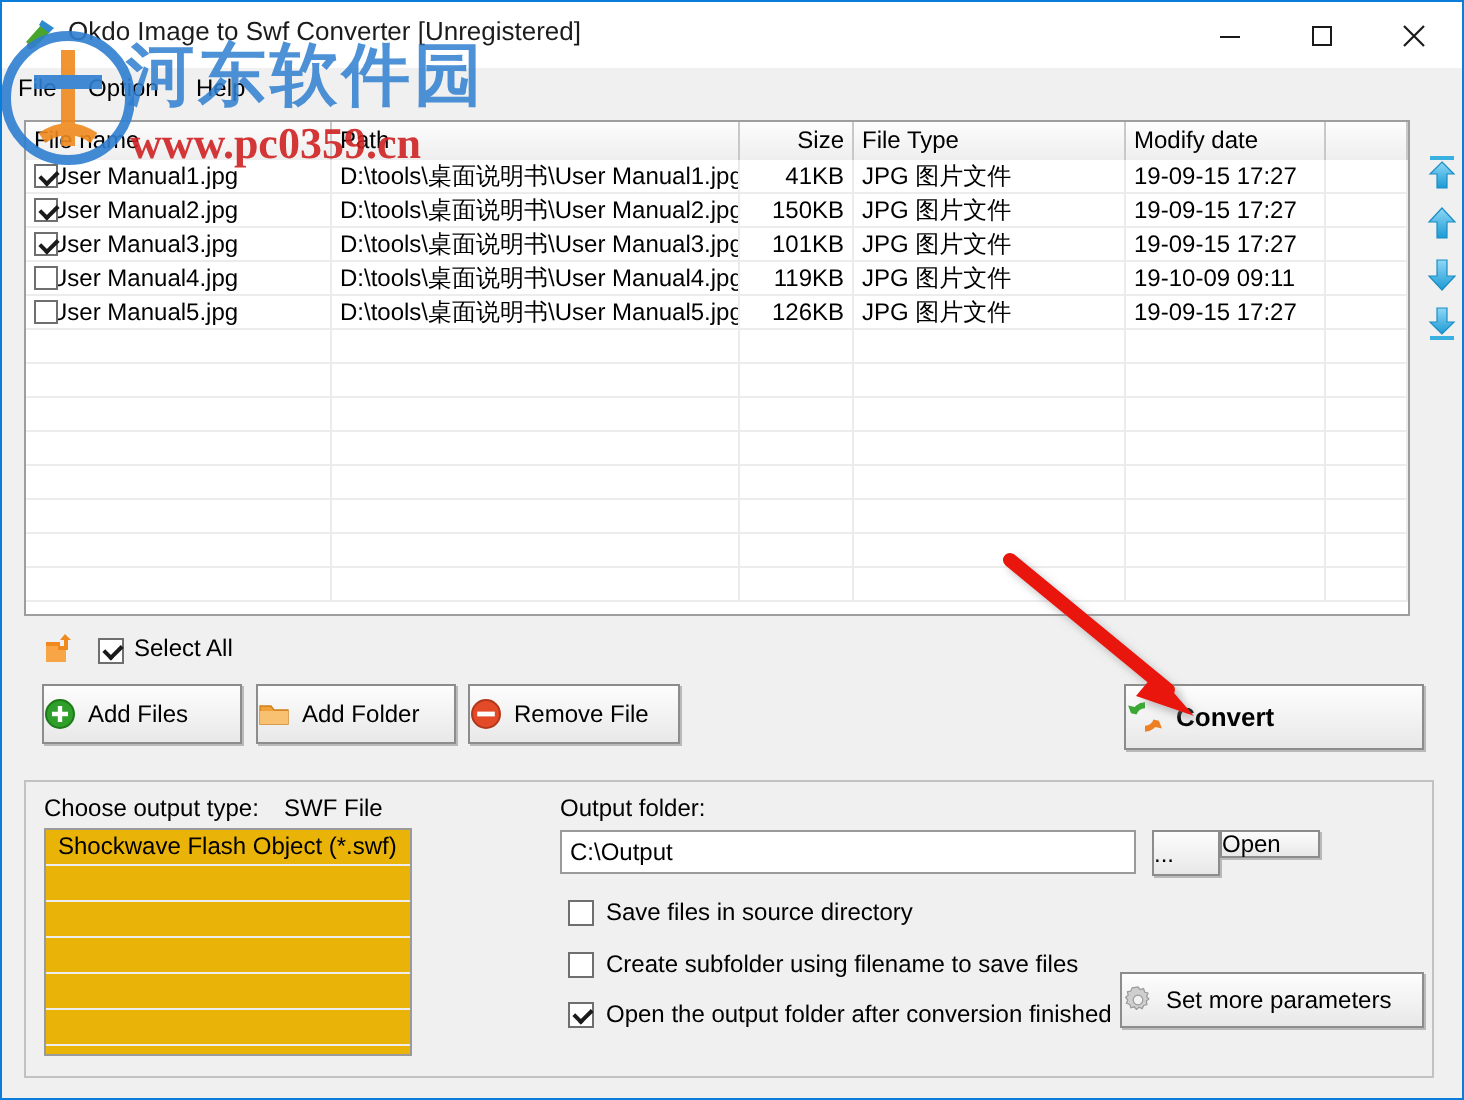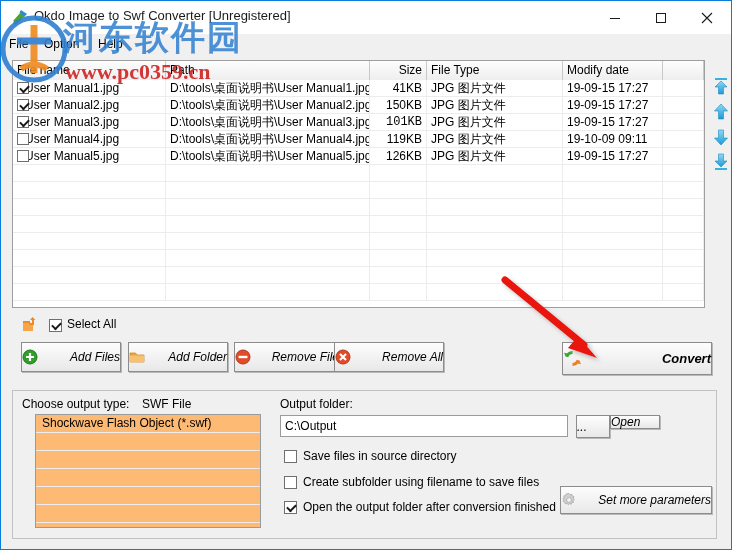--- a/index.html
+++ b/index.html
@@ -127,22 +127,22 @@
   #lbl-selectall {
     position: absolute; left: 66px; top: 316px; font-size: 12px; color: #000;
   }
 
   
   .winbtn {
     position: absolute;
     background: linear-gradient(#fdfdfd, #e8e8e8);
     border: 1px solid #8c8c8c;
     box-shadow: 1px 1px 0 #b9b9b9;
-    display: flex; align-items: center; justify-content: space-between;
-    font-size: 12px; color: #000; font-style: italic;
+    display: flex; align-items: center; justify-content: flex-start;
+    font-size: 12px; color: #000;
   }
   .winbtn .ico { width: 16px; height: 16px; margin-right: 6px; flex: none; }
   #btn-addfiles   { left: 20px;  top: 341px; width: 100px; height: 30px; }
   #btn-addfolder  { left: 127px; top: 341px; width: 100px; height: 30px; }
   #btn-removefile { left: 233px; top: 341px; width: 106px; height: 30px; }
   #btn-removeall  { left: 333px; top: 341px; width: 110px; height: 30px; }
   #btn-convert    { left: 561px; top: 341px; width: 150px; height: 33px; font-weight: bold; font-size: 13px;}
 
   
   #bottom-group {
@@ -151,23 +151,23 @@
     border: 1px solid #c2c2c2;
     background: #f0f0f0;
   }
   #lbl-outtype {
     position: absolute; left: 21px; top: 396px; font-size: 12px; color: #000;
   }
   #val-outtype {
     position: absolute; left: 141px; top: 396px; font-size: 12px; color: #000;
   }
   #outtype-list {
-    position: absolute; left: 34px; top: 413px;
-    width: 226px; height: 114px;
-    border: 1px solid #9a9a9a; background: #fdba74;
+    position: absolute; left: 21px; top: 413px;
+    width: 184px; height: 114px;
+    border: 1px solid #9a9a9a; background: #eab308;
     overflow: hidden;
   }
   .olist-row { height: 18px; line-height: 17px; padding-left: 6px;
                font-size: 12px; border-bottom: 1px solid #ededed; color:#000; }
   #lbl-outfolder {
     position: absolute; left: 279px; top: 396px; font-size: 12px; color: #000;
   }
   #input-outfolder {
     position: absolute; left: 279px; top: 414px;
     width: 288px; height: 22px;
@@ -288,21 +288,21 @@
           <div class="lv-cell first" style="left: 0px; width: 153px;"><span class="rowcheck on"></span>User Manual2.jpg</div>
           <div class="lv-cell" style="left: 153px; width: 204px;">D:\tools\桌面说明书\User Manual2.jpg</div>
           <div class="lv-cell num" style="left: 357px; width: 57px;">150KB</div>
           <div class="lv-cell" style="left: 414px; width: 136px;">JPG 图片文件</div>
           <div class="lv-cell" style="left: 550px; width: 100px;">19-09-15 17:27</div>
           <div class="lv-cell" style="left: 650px; width: 41px;"></div>
         </div>
         <div class="lv-row">
           <div class="lv-cell first" style="left: 0px; width: 153px;"><span class="rowcheck on"></span>User Manual3.jpg</div>
           <div class="lv-cell" style="left: 153px; width: 204px;">D:\tools\桌面说明书\User Manual3.jpg</div>
-          <div class="lv-cell num" style="left: 357px; width: 57px; font-family: Liberation Mono, monospace;">101KB</div>
+          <div class="lv-cell num" style="left: 357px; width: 57px;">101KB</div>
           <div class="lv-cell" style="left: 414px; width: 136px;">JPG 图片文件</div>
           <div class="lv-cell" style="left: 550px; width: 100px;">19-09-15 17:27</div>
           <div class="lv-cell" style="left: 650px; width: 41px;"></div>
         </div>
         <div class="lv-row">
           <div class="lv-cell first" style="left: 0px; width: 153px;"><span class="rowcheck"></span>User Manual4.jpg</div>
           <div class="lv-cell" style="left: 153px; width: 204px;">D:\tools\桌面说明书\User Manual4.jpg</div>
           <div class="lv-cell num" style="left: 357px; width: 57px;">119KB</div>
           <div class="lv-cell" style="left: 414px; width: 136px;">JPG 图片文件</div>
           <div class="lv-cell" style="left: 550px; width: 100px;">19-10-09 09:11</div>
@@ -439,27 +439,20 @@
   </div>
 
   <div class="winbtn" id="btn-removefile">
     <svg class="ico" viewBox="0 0 16 16">
       <circle cx="8" cy="8" r="7" fill="#e24a28" stroke="#b3371a" stroke-width="1"></circle>
       <rect x="3.6" y="6.8" width="8.8" height="2.4" fill="#fff"></rect>
     </svg>
     <span>Remove File</span>
   </div>
 
-  <div class="winbtn" id="btn-removeall">
-    <svg class="ico" viewBox="0 0 16 16">
-      <circle cx="8" cy="8" r="7" fill="#e24a28" stroke="#b3371a" stroke-width="1"></circle>
-      <path d="M5 5 L11 11 M11 5 L5 11" stroke="#fff" stroke-width="2.1"></path>
-    </svg>
-    <span>Remove All</span>
-  </div>
 
   <div class="winbtn" id="btn-convert">
     <svg class="ico" viewBox="0 0 18 18" style="width:19px;height:19px">
       <path d="M9 2 A7 7 0 0 0 2.4 7.2 L5 7.8 A4.4 4.4 0 0 1 9 4.8 Z" fill="#3aa832"></path>
       <path d="M2.4 7.2 L1 3.6 L5.6 4.6 Z" fill="#3aa832"></path>
       <path d="M9 16 A7 7 0 0 0 15.6 10.8 L13 10.2 A4.4 4.4 0 0 1 9 13.2 Z" fill="#ef8022"></path>
       <path d="M15.6 10.8 L17 14.4 L12.4 13.4 Z" fill="#ef8022"></path>
     </svg>
     <span>Convert</span>
   </div>

